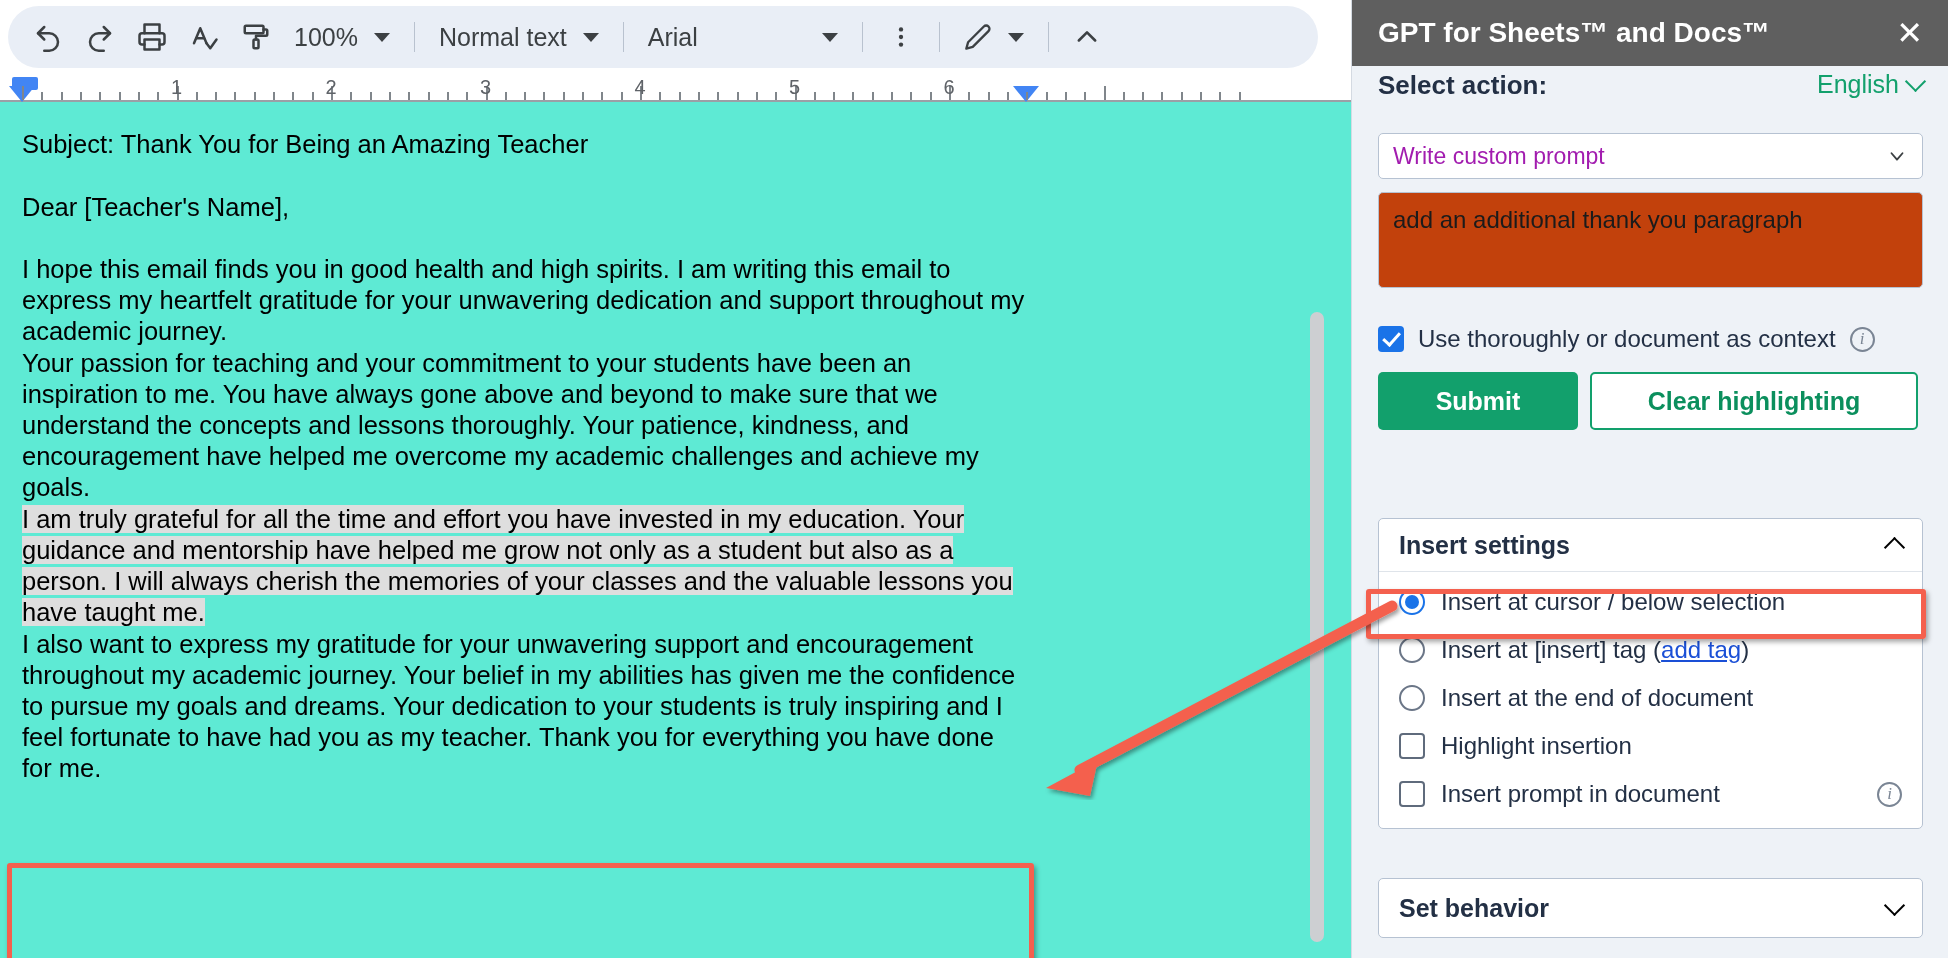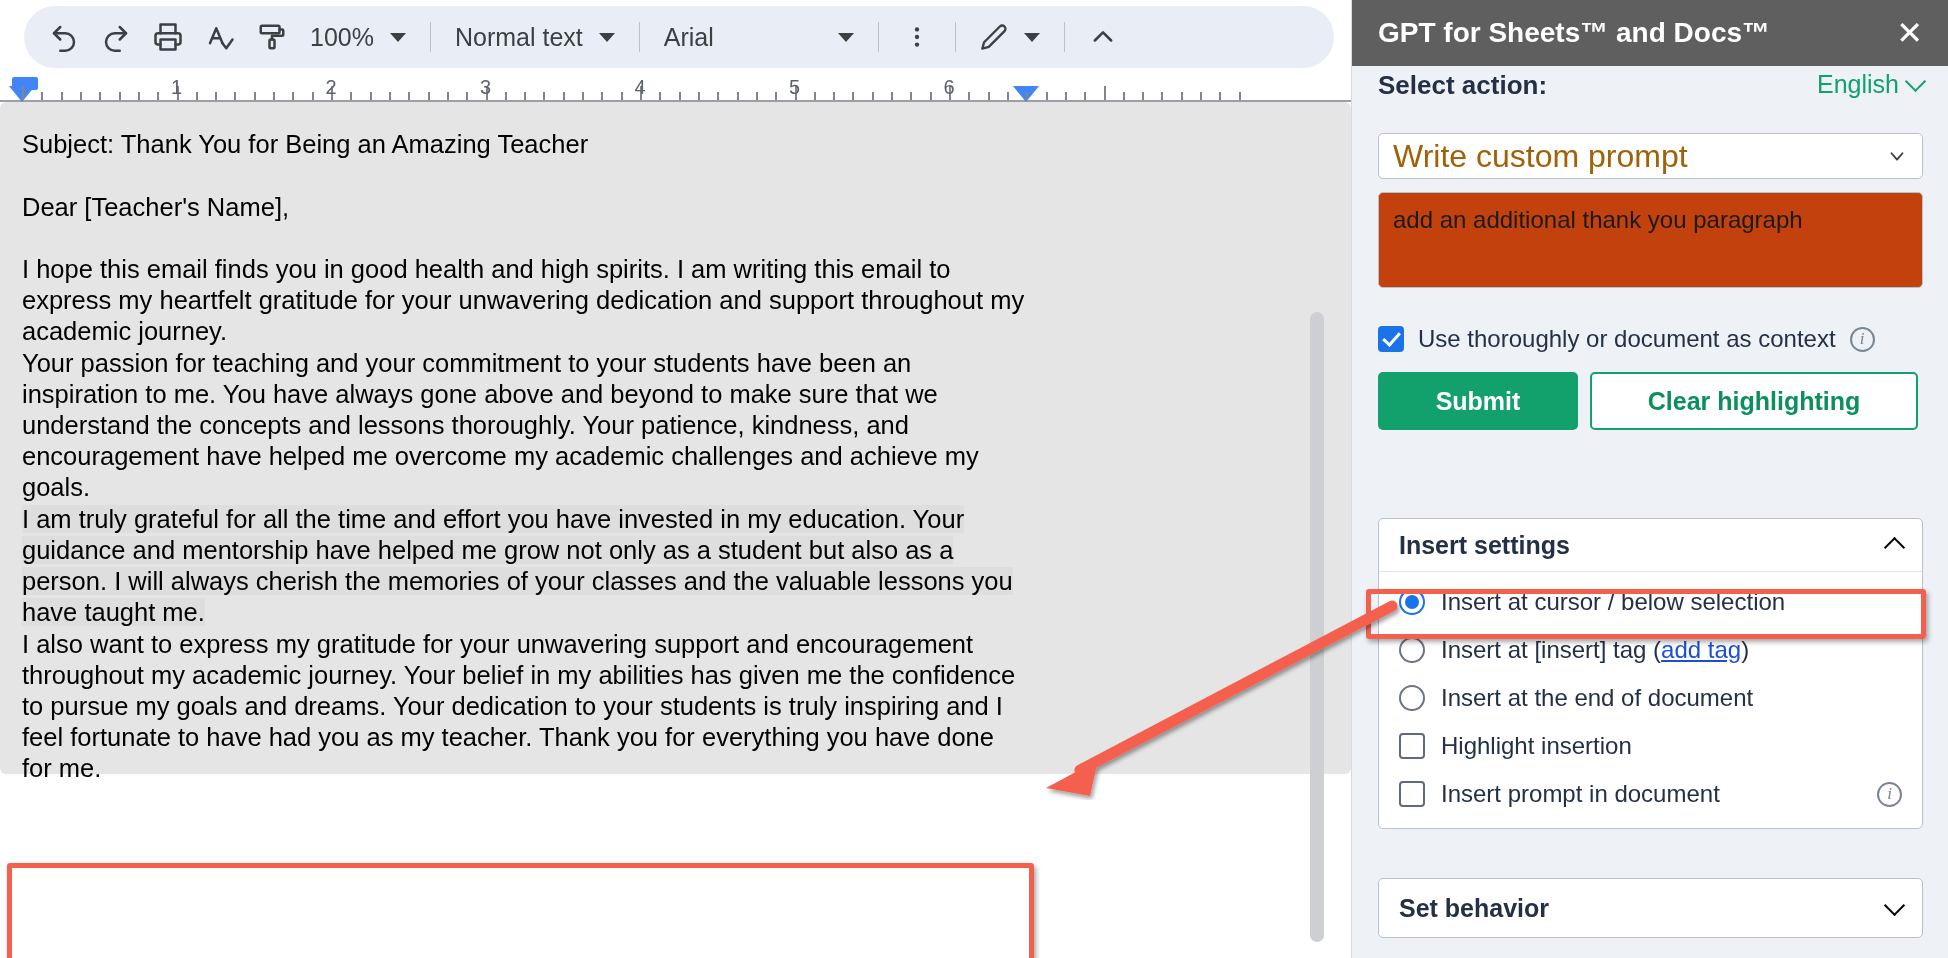--- a/index.html
+++ b/index.html
@@ -14,21 +14,21 @@
   #docs-area{
     position:absolute;left:0;top:0;width:1351px;height:958px;
     background:#ffffff;overflow:hidden;
   }
   
   #toolbar-wrap{
     position:absolute;left:0;top:0;width:1351px;height:74px;
     background:#ffffff;
   }
   #toolbar{
-    position:absolute;left:24px;top:6px;width:1310px;height:62px;
+    position:absolute;left:8px;top:6px;width:1310px;height:62px;
     background:#e9eef6;border-radius:31px;
     display:flex;align-items:center;gap:0px;
     padding:2px 14px;box-sizing:border-box;
   }
   .tb-btn{
     width:52px;height:44px;display:flex;align-items:center;justify-content:center;
     border-radius:6px;cursor:pointer;flex:none;
   }
   .tb-sep{width:1px;height:30px;background:#b9c2cf;margin:0 12px;flex:none;}
   .tb-drop{
@@ -50,21 +50,21 @@
   .rnum{position:absolute;top:2px;font-size:20px;color:#5f6368;transform:translateX(-50%);}
   .ind-top{
     position:absolute;width:26px;height:13px;background:#4285f4;border-radius:2px;
   }
   .ind-tri{
     position:absolute;width:0;height:0;border-left:13px solid transparent;
     border-right:13px solid transparent;border-top:16px solid #4285f4;
   }
   
   #page{
-    position:absolute;left:0;top:102px;width:1351px;height:672px;background:#e5e5e5;border-radius:6px;
+    position:absolute;left:0;top:102px;width:1351px;height:856px;background:#5eead4;
   }
   .para{
     position:absolute;left:22px;width:1010px;
     font-size:25.5px;line-height:31px;color:#000000;
     font-family:"Liberation Sans", sans-serif;
   }
   .hl{background:#dedede;box-decoration-break:clone;-webkit-box-decoration-break:clone;}
   #redbox{
     position:absolute;left:7px;top:761px;width:1027px;height:183px;
     border:5px solid #f4604e;border-radius:3px;box-sizing:border-box;
@@ -97,21 +97,21 @@
   #select-action-label{font-size:26px;font-weight:bold;color:#233045;}
   #lang-picker{display:flex;align-items:center;gap:9px;color:#12a06c;font-size:25px;cursor:pointer;}
   .chev{width:13px;height:13px;border-right:2.6px solid currentColor;border-bottom:2.6px solid currentColor;transform:rotate(45deg);margin-top:-6px;}
   .chev.up{transform:rotate(-135deg);margin-top:4px;}
   #action-select{
     position:absolute;left:26px;top:133px;width:545px;height:46px;
     background:#ffffff;border:1px solid #b6c2d2;border-radius:5px;
     display:flex;align-items:center;justify-content:space-between;
     padding:0 14px;box-sizing:border-box;cursor:pointer;
   }
-  #action-select-value{font-size:32px;color:#a16207;}
+  #action-select-value{font-size:23px;color:#a21caf;}
   #prompt-box{
     position:absolute;left:26px;top:192px;width:545px;height:96px;
     background:#c2410c;border:1px solid #b6c2d2;border-radius:5px;
     padding:12px 14px;box-sizing:border-box;
     font-size:24px;color:#1b1b1b;font-family:"Liberation Sans", sans-serif;
     resize:none;outline:none;line-height:30px;
   }
   #context-row{
     position:absolute;left:26px;top:322px;width:545px;height:34px;
     display:flex;align-items:center;gap:14px;

